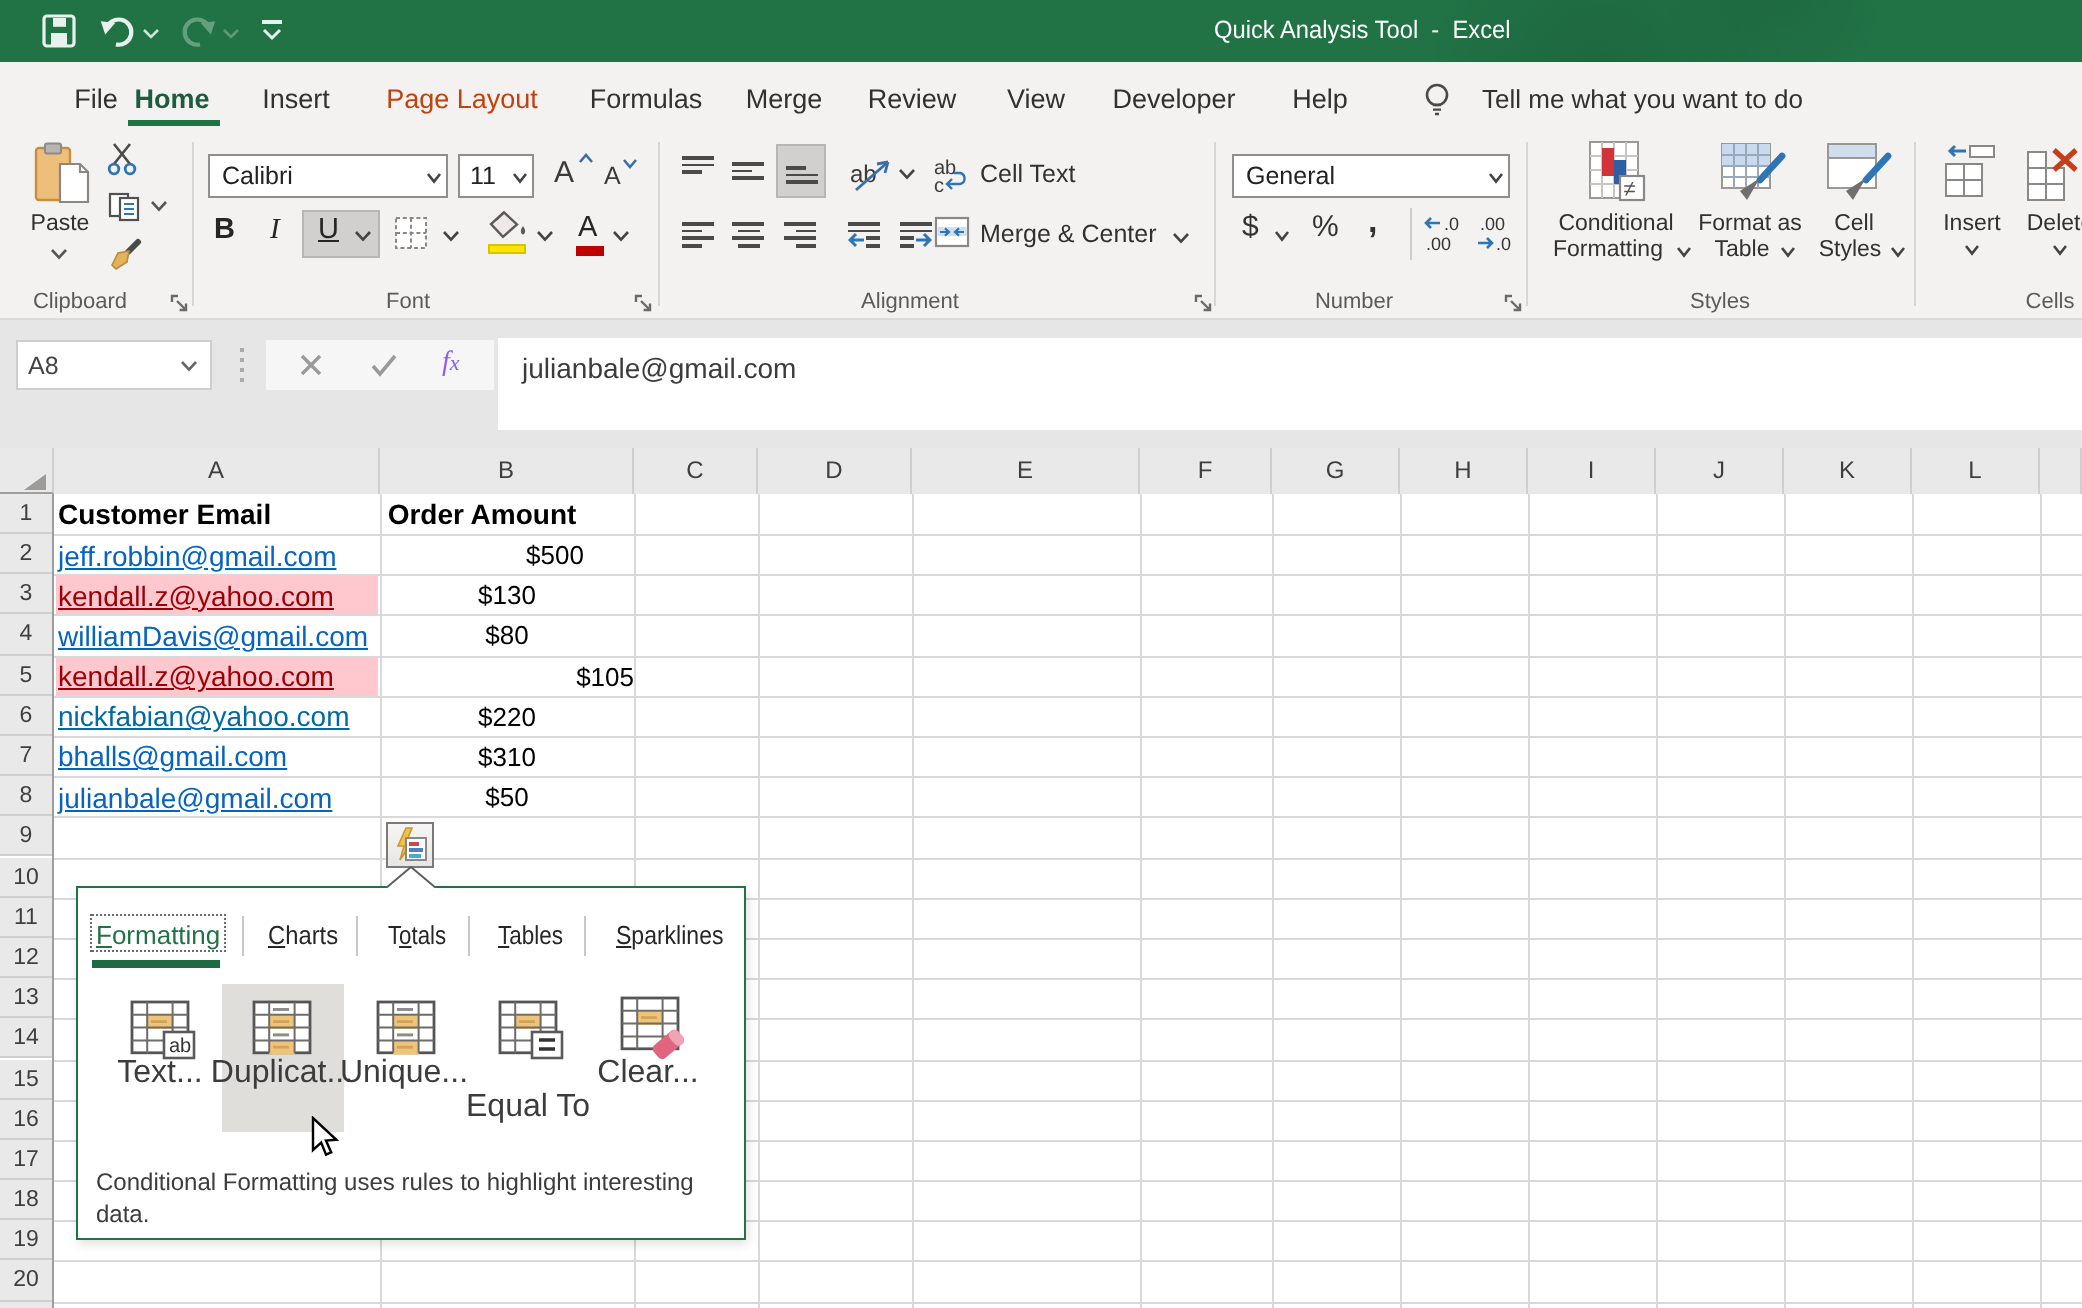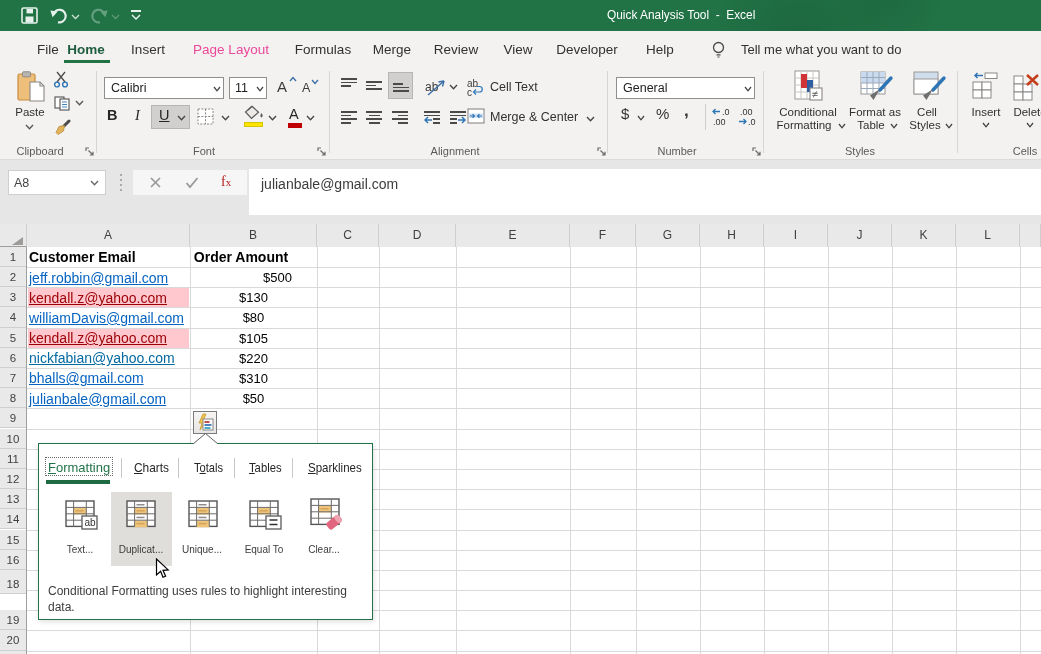--- a/index.html
+++ b/index.html
@@ -5,21 +5,21 @@
 body{width:1041px;height:654px;overflow:hidden;font-family:"Liberation Sans",sans-serif;background:#fff;position:relative;}
 .a{position:absolute;}
 .vl{position:absolute;width:1px;background:#d6d6d6;}
 .hl{position:absolute;height:1px;background:#d6d6d6;}
 .glbl{position:absolute;font-size:11px;color:#5c5a58;text-align:center;}
 .colh{position:absolute;top:224px;height:23px;font-size:12px;color:#3f3f3f;text-align:center;line-height:23px;border-right:1px solid #cfcfcf;box-sizing:border-box;}
 .rowh{position:absolute;left:0;width:26px;font-size:11.5px;color:#3f3f3f;text-align:center;border-bottom:1px solid #cfcfcf;box-sizing:border-box;background:#e9e9e9;}
 .email{position:absolute;left:29px;font-size:14px;color:#0563c1;text-decoration:underline;white-space:nowrap;}
 .amt{position:absolute;font-size:13px;color:#000;text-align:center;width:127px;left:190px;}
 .ptab{position:absolute;top:460px;font-size:13px;color:#262626;white-space:nowrap;transform-origin:left top;}
-.plbl{position:absolute;top:544px;font-size:10px;color:#3c3c3c;text-align:center;white-space:nowrap;}
+.plbl{position:absolute;top:528px;font-size:16px;color:#3c3c3c;text-align:center;white-space:nowrap;}
 .rlbl{position:absolute;font-size:11.5px;color:#323130;white-space:nowrap;}
 u{text-decoration:underline;}
 </style></head><body>
 
 <div class="a" style="left:0;top:0;width:1041px;height:31px;background:#217346;
 background-image:radial-gradient(circle 95px at 800px 36px, rgba(0,0,0,0.10), rgba(0,0,0,0) 100%),radial-gradient(circle 60px at 890px -2px, rgba(0,0,0,0.08), rgba(0,0,0,0) 100%);"></div>
 <div class="a" style="left:607px;top:8px;font-size:12.5px;color:#fff;transform:scaleX(0.95);transform-origin:left top;">Quick Analysis Tool&nbsp; -&nbsp; Excel</div>
 <svg class="a" style="left:21px;top:7px" width="17" height="17" viewBox="0 0 17 17">
  <rect x="1" y="1" width="15" height="15" rx="1.5" fill="none" stroke="#e8f2ec" stroke-width="1.6"></rect>
  <rect x="5.5" y="2" width="6.5" height="4.4" fill="#e8f2ec"></rect>
@@ -40,21 +40,21 @@
     <path d="M1,1 L4.5,4.5 L8,1" fill="none" stroke="#cfe2d6" stroke-width="1.3"></path>
   </svg>
 <div class="a" style="left:131px;top:10px;width:10px;height:1.6px;background:#e8f2ec"></div>
 <svg class="a" style="left:131px;top:14px" width="10" height="7" viewBox="0 0 10 7">
     <path d="M1,1 L5,5 L9,1" fill="none" stroke="#e8f2ec" stroke-width="1.5"></path>
   </svg>
 <div class="a" style="left:0;top:31px;width:1041px;height:36px;background:#f3f2f1;"></div>
 <div class="a" style="left:48px;top:42px;transform:translateX(-50%);font-size:13.5px;color:#323130;">File</div>
 <div class="a" style="left:86px;top:42px;transform:translateX(-50%);font-size:13.5px;font-weight:bold;color:#1e5c3e;">Home</div>
 <div class="a" style="left:148px;top:42px;transform:translateX(-50%);font-size:13.5px;color:#323130;">Insert</div>
-<div class="a" style="left:231px;top:42px;transform:translateX(-50%);font-size:13.5px;color:#ec4899;">Page Layout</div>
+<div class="a" style="left:231px;top:42px;transform:translateX(-50%);font-size:13.5px;color:#c2410c;">Page Layout</div>
 <div class="a" style="left:323px;top:42px;transform:translateX(-50%);font-size:13.5px;color:#323130;">Formulas</div>
 <div class="a" style="left:392px;top:42px;transform:translateX(-50%);font-size:13.5px;color:#323130;">Merge</div>
 <div class="a" style="left:456px;top:42px;transform:translateX(-50%);font-size:13.5px;color:#323130;">Review</div>
 <div class="a" style="left:518px;top:42px;transform:translateX(-50%);font-size:13.5px;color:#323130;">View</div>
 <div class="a" style="left:587px;top:42px;transform:translateX(-50%);font-size:13.5px;color:#323130;">Developer</div>
 <div class="a" style="left:660px;top:42px;transform:translateX(-50%);font-size:13.5px;color:#323130;">Help</div>
 <div class="a" style="left:64px;top:60px;width:46px;height:3px;background:#217346;"></div>
 
 <svg class="a" style="left:711px;top:41px" width="15" height="19" viewBox="0 0 15 19">
  <circle cx="7.5" cy="6.5" r="5" fill="none" stroke="#4a4a4a" stroke-width="1.3"></circle>
@@ -322,21 +322,21 @@
 <div class="a" style="left:8px;top:170px;width:98px;height:25px;background:#fff;border:1px solid #d0cecc;box-sizing:border-box;"></div>
 <div class="a" style="left:14px;top:176px;font-size:12.5px;color:#444;">A8</div>
 <div class="a" style="left:120px;top:174px;width:2px;height:2px;background:#aaa;box-shadow:0 5px 0 #aaa, 0 10px 0 #aaa, 0 15px 0 #aaa;"></div>
 <div class="a" style="left:133px;top:170px;width:114px;height:25px;background:#f6f6f6;"></div>
 <svg class="a" style="left:149px;top:176px" width="13" height="13" viewBox="0 0 13 13">
     <path d="M2,2 L11,11 M11,2 L2,11" stroke="#9a9a9a" stroke-width="1.7" fill="none"></path>
   </svg>
 <svg class="a" style="left:185px;top:176px" width="14" height="13" viewBox="0 0 14 13">
     <path d="M1.5,7 L5,11 L12.5,2" stroke="#9a9a9a" stroke-width="1.8" fill="none"></path>
   </svg>
-<div class="a" style="left:221px;top:174px;font-size:14px;font-family:'Liberation Serif',serif;color:#b91c1c;">f<span style="font-size:11px;">x</span></div>
+<div class="a" style="left:221px;top:174px;font-size:14px;font-style:italic;font-family:'Liberation Serif',serif;color:#8b5cf6;">f<span style="font-size:11px;">x</span></div>
 <div class="a" style="left:249px;top:169px;width:792px;height:46px;background:#fff;"></div>
 <div class="a" style="left:261px;top:176px;font-size:14px;color:#3c3c3c;">julianbale@gmail.com</div>
 <svg class="a" style="left:90px;top:180px" width="9" height="6" viewBox="0 0 9 6">
     <path d="M1,1 L4.5,4.8 L8,1" fill="none" stroke="#666" stroke-width="1.3"></path>
   </svg>
 <div class="a" style="left:0;top:224px;width:1041px;height:23px;background:#e9e9e9;border-bottom:1px solid #9e9e9e;box-sizing:border-box;"></div>
 <div class="colh" style="left:27px;width:163px;background:#e9e9e9;">A</div>
 <div class="colh" style="left:190px;width:127px;background:#e9e9e9;">B</div>
 <div class="colh" style="left:317px;width:62px;background:#e9e9e9;">C</div>
 <div class="colh" style="left:379px;width:77px;background:#e9e9e9;">D</div>
@@ -394,40 +394,40 @@
 <div class="rowh" style="top:388.1px;height:20.2px;line-height:20.2px;">8</div>
 <div class="rowh" style="top:408.3px;height:20.2px;line-height:20.2px;">9</div>
 <div class="rowh" style="top:428.5px;height:20.2px;line-height:20.2px;">10</div>
 <div class="rowh" style="top:448.7px;height:20.2px;line-height:20.2px;">11</div>
 <div class="rowh" style="top:468.9px;height:20.2px;line-height:20.2px;">12</div>
 <div class="rowh" style="top:489.1px;height:20.2px;line-height:20.2px;">13</div>
 <div class="rowh" style="top:509.3px;height:20.2px;line-height:20.2px;">14</div>
 <div class="rowh" style="top:529.5px;height:20.2px;line-height:20.2px;">15</div>
 <div class="rowh" style="top:549.7px;height:20.2px;line-height:20.2px;">16</div>
 <div class="rowh" style="top:569.8px;height:20.2px;line-height:20.2px;">17</div>
-<div class="rowh" style="top:574px;height:20.2px;line-height:20.2px;">18</div>
+<div class="rowh" style="top:590.0px;height:20.2px;line-height:20.2px;">18</div>
 <div class="rowh" style="top:610.2px;height:20.2px;line-height:20.2px;">19</div>
 <div class="rowh" style="top:630.4px;height:20.2px;line-height:20.2px;">20</div>
 <div class="rowh" style="top:650.6px;height:3.4px;border-bottom:none;"></div>
 <div class="vl" style="left:26px;top:246.8px;height:407.2px;background:#9e9e9e;"></div>
 <div class="a" style="left:28px;top:288.2px;width:161px;height:19.2px;background:#ffc7ce;"></div>
 <div class="a" style="left:28px;top:328.6px;width:161px;height:19.2px;background:#ffc7ce;"></div>
 <div class="a" style="left:29px;top:248.8px;font-size:14px;font-weight:bold;color:#000;">Customer Email</div>
 <div class="a" style="left:186px;top:248.8px;width:110px;text-align:center;font-size:14px;font-weight:bold;color:#000;">Order Amount</div>
 <div class="email" style="top:269.5px;color:#0563c1;">jeff.robbin@gmail.com</div>
 <div class="email" style="top:289.7px;color:#9c0006;">kendall.z@yahoo.com</div>
 <div class="email" style="top:309.9px;color:#0563c1;">williamDavis@gmail.com</div>
 <div class="email" style="top:330.1px;color:#9c0006;">kendall.z@yahoo.com</div>
 <div class="email" style="top:350.2px;color:#0369a1;">nickfabian@yahoo.com</div>
 <div class="email" style="top:370.4px;color:#0563c1;">bhalls@gmail.com</div>
 <div class="email" style="top:390.6px;color:#0563c1;">julianbale@gmail.com</div>
 <div class="amt" style="top:270.0px;padding-left:24px;">$500</div>
 <div class="amt" style="top:290.2px;">$130</div>
 <div class="amt" style="top:310.4px;">$80</div>
-<div class="amt" style="top:330.6px;">$105</div>
+<div class="amt" style="top:330.6px;text-align:right;">$105</div>
 <div class="amt" style="top:350.8px;">$220</div>
 <div class="amt" style="top:370.9px;">$310</div>
 <div class="amt" style="top:391.1px;">$50</div>
 
 <div class="a" style="left:193px;top:411px;width:24px;height:23px;background:linear-gradient(#f6f5f4,#e8e6e4);border:1px solid #7a7a7a;box-sizing:border-box;"></div>
 <svg class="a" style="left:196px;top:413px" width="19" height="19" viewBox="0 0 19 19">
  <path d="M7,1 L3,10 L6,10 L4,17 L11,7 L7.5,7 L10,1 Z" fill="#f2c24e" stroke="#c79a2e" stroke-width="0.8"></path>
  <rect x="7" y="6" width="10" height="11" fill="#fdfdfd" stroke="#8a8886" stroke-width="1"></rect>
  <rect x="8.5" y="8" width="5" height="2" fill="#c0504d"></rect>
  <rect x="8.5" y="11" width="7" height="2" fill="#4f81bd"></rect>
@@ -514,19 +514,19 @@
 <line x1="8.6" y1="1" x2="8.6" y2="26.4" stroke="#6e6c6a" stroke-width="1"></line>
 <line x1="21.3" y1="1" x2="21.3" y2="26.4" stroke="#6e6c6a" stroke-width="1"></line>
 <g transform="rotate(-40 24 24)">
       <rect x="16" y="20" width="16" height="8.5" rx="2.5" fill="#e2657f"></rect>
       <rect x="26.5" y="20" width="5.5" height="8.5" rx="2.5" fill="#efa3b3"></rect>
     </g>
 </svg>
 <div class="plbl" style="left:80px;transform:translateX(-50%);">Text...</div>
 <div class="plbl" style="left:141px;transform:translateX(-50%);">Duplicat...</div>
 <div class="plbl" style="left:202px;transform:translateX(-50%);">Unique...</div>
-<div class="plbl" style="left:264px;transform:translateX(-50%);">Equal To</div>
+<div class="plbl" style="left:264px;transform:translateX(-50%);margin-top:17px;">Equal To</div>
 <div class="plbl" style="left:324px;transform:translateX(-50%);">Clear...</div>
 
 <div class="a" style="left:48px;top:584px;font-size:12px;color:#3c3c3c;">Conditional Formatting uses rules to highlight interesting</div>
 <div class="a" style="left:48px;top:600px;font-size:12px;color:#3c3c3c;">data.</div>
 <svg class="a" style="left:155px;top:558px" width="15" height="22" viewBox="0 0 15 22">
  <path d="M1.5,1 L1.5,17 L5.6,13.3 L8,19.3 L10.6,18.2 L8,12.3 L13.2,11.9 Z" fill="#fff" stroke="#000" stroke-width="1.2"></path>
 </svg>
 </body></html>

